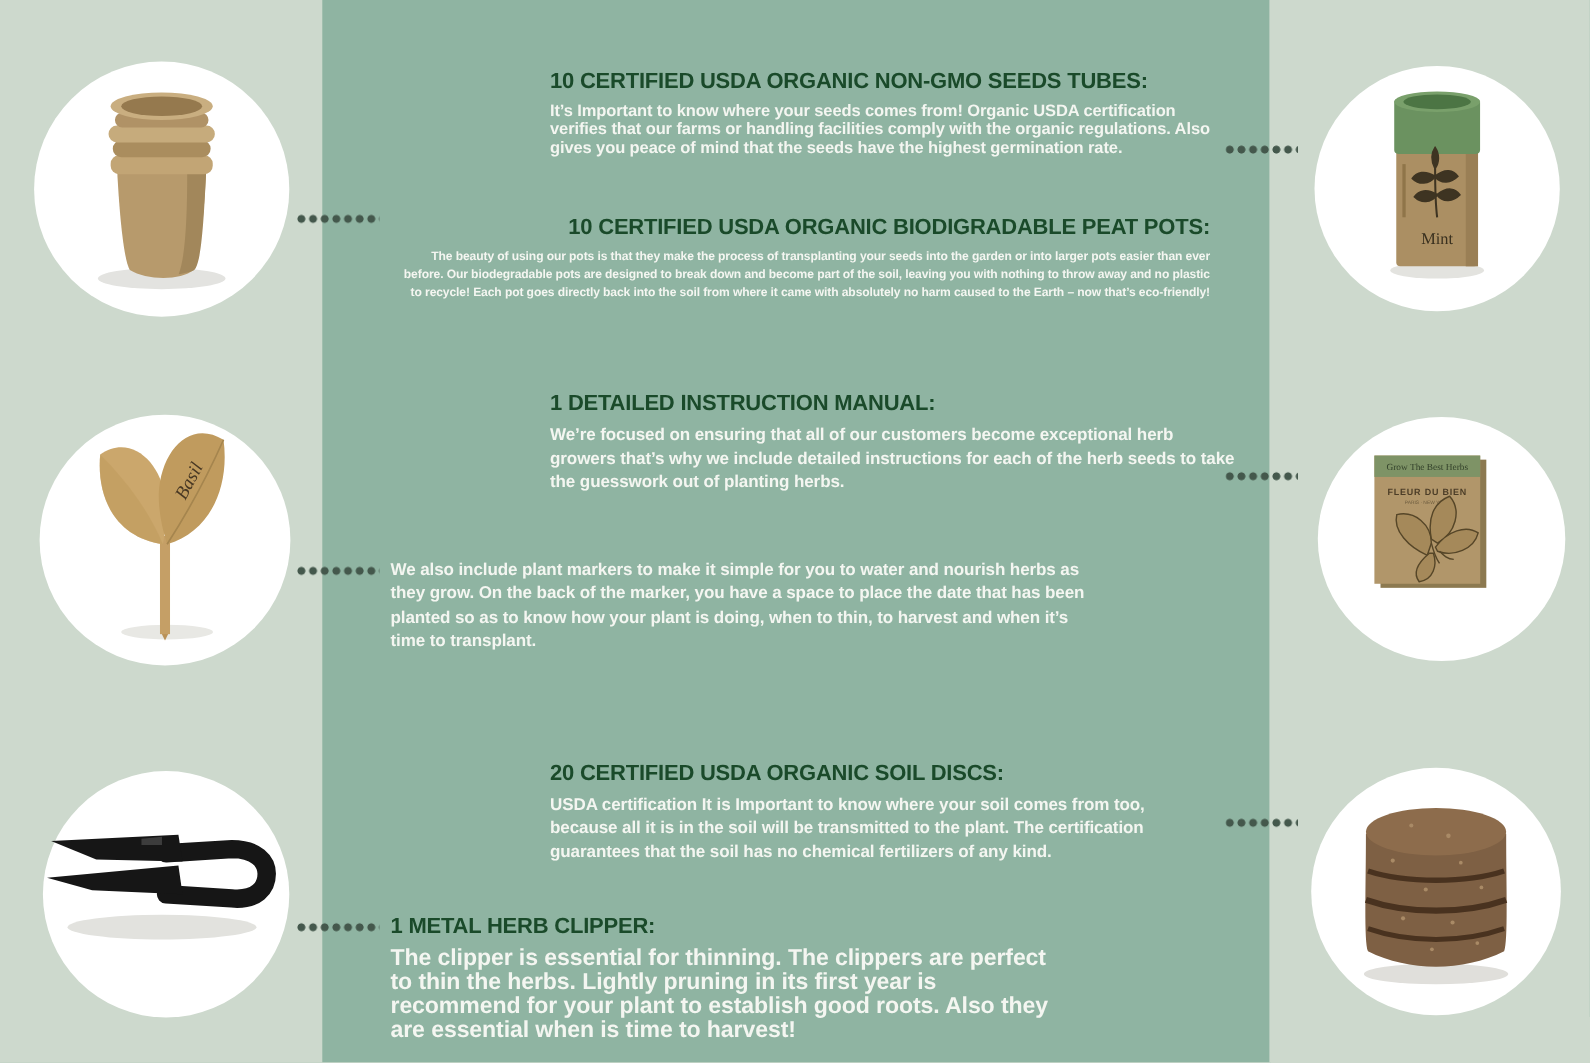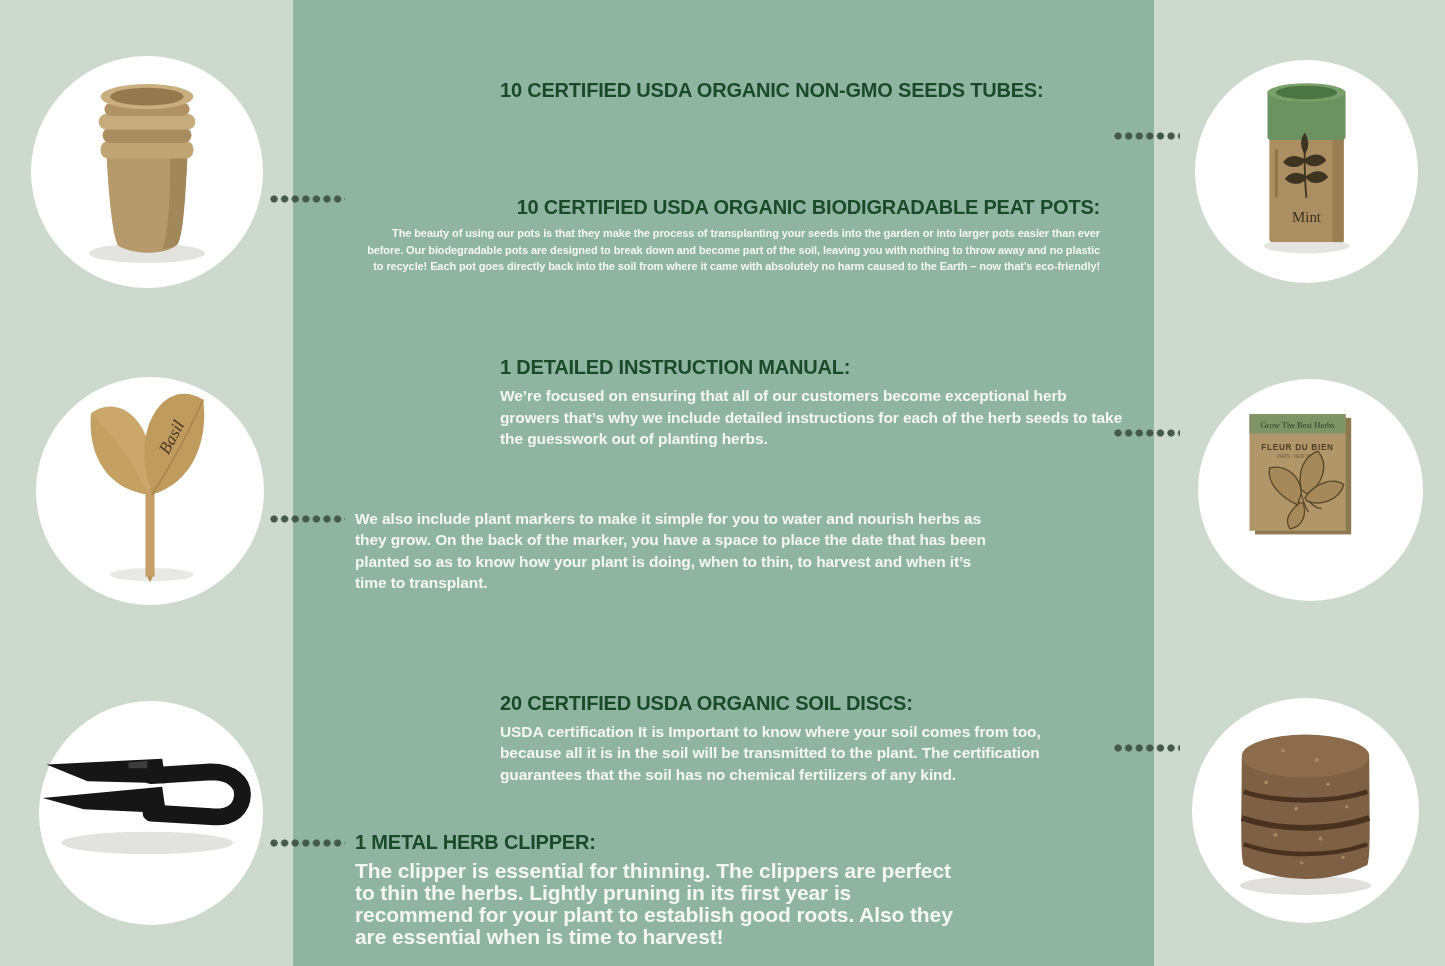--- a/index.html
+++ b/index.html
@@ -38,21 +38,21 @@
   .dots-r3{left:1114px;top:744px;width:66px;}
 
   .tblock{position:absolute;}
   .tblock h2{
     margin:0 0 7px 0;font-size:20px;line-height:22px;font-weight:bold;
     color:#1a4a2a;letter-spacing:-0.2px;
   }
   .tblock p{
     margin:0;font-weight:bold;color:#f4f6f1;letter-spacing:-0.1px;
   }
-  .b1{left:500px;top:63px;width:615px;margin-top:16px;}
+  .b1{left:500px;top:63px;width:615px;}
   .b1 p{font-size:15px;line-height:17px;}
   .b2{left:355px;top:196px;width:745px;text-align:right;}
   .b2 p{font-size:11px;line-height:16.5px;}
   .b3{left:500px;top:356px;width:625px;}
   .b3 p{font-size:15.5px;line-height:21.5px;}
   .b4{left:355px;top:508px;width:650px;}
   .b4 p{font-size:15.5px;line-height:21.3px;}
   .b5{left:500px;top:692px;width:600px;}
   .b5 p{font-size:15.5px;line-height:21.3px;}
   .b6{left:355px;top:831px;width:620px;}
@@ -167,20 +167,21 @@
         <circle cx="44" cy="73" r="1"></circle>
           <circle cx="68" cy="75" r="1"></circle>
         <circle cx="58" cy="88" r="0.9"></circle>
           <circle cx="80" cy="85" r="0.9"></circle>
       </g>
     </svg>
   </div>
 
   <div class="tblock b1">
     <h2>10 CERTIFIED USDA ORGANIC NON-GMO SEEDS TUBES:</h2>
+    <p>It’s Important to know where your seeds comes from! Organic USDA certification verifies that our farms or handling facilities comply with the organic regulations. Also gives you peace of mind that the seeds have the highest germination rate.</p>
   </div>
 
   <div class="tblock b2">
     <h2>10 CERTIFIED USDA ORGANIC BIODIGRADABLE PEAT POTS:</h2>
     <p>The beauty of using our pots is that they make the process of transplanting your seeds into the garden or into larger pots easier than ever before. Our biodegradable pots are designed to break down and become part of the soil, leaving you with nothing to throw away and no plastic to recycle! Each pot goes directly back into the soil from where it came with absolutely no harm caused to the Earth – now that’s eco-friendly!</p>
   </div>
 
   <div class="tblock b3">
     <h2>1 DETAILED INSTRUCTION MANUAL:</h2>
     <p>We’re focused on ensuring that all of our customers become exceptional herb growers that’s why we include detailed instructions for each of the herb seeds to take the guesswork out of planting herbs.</p>

